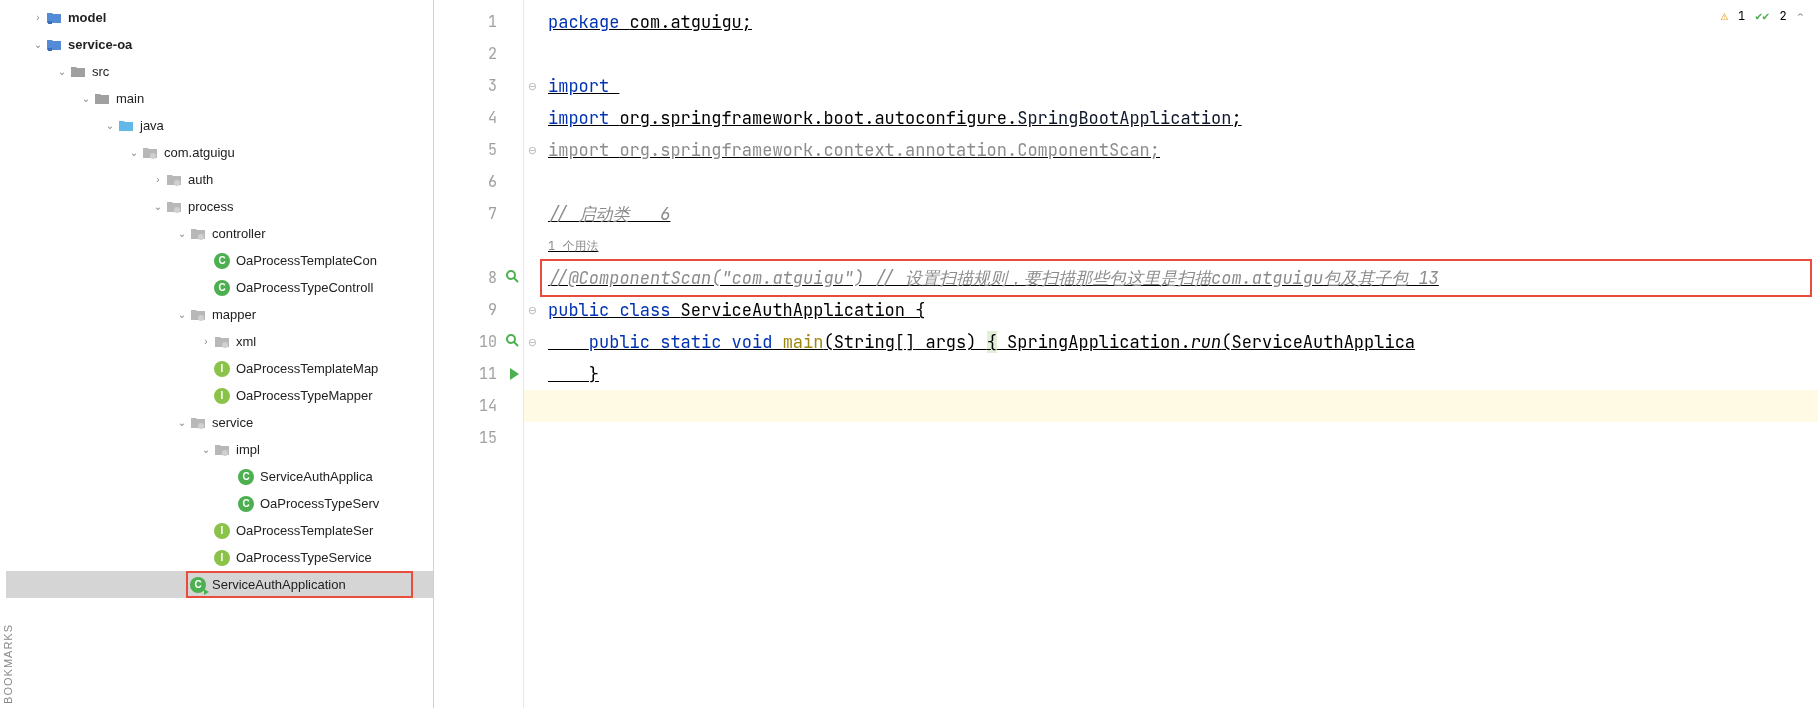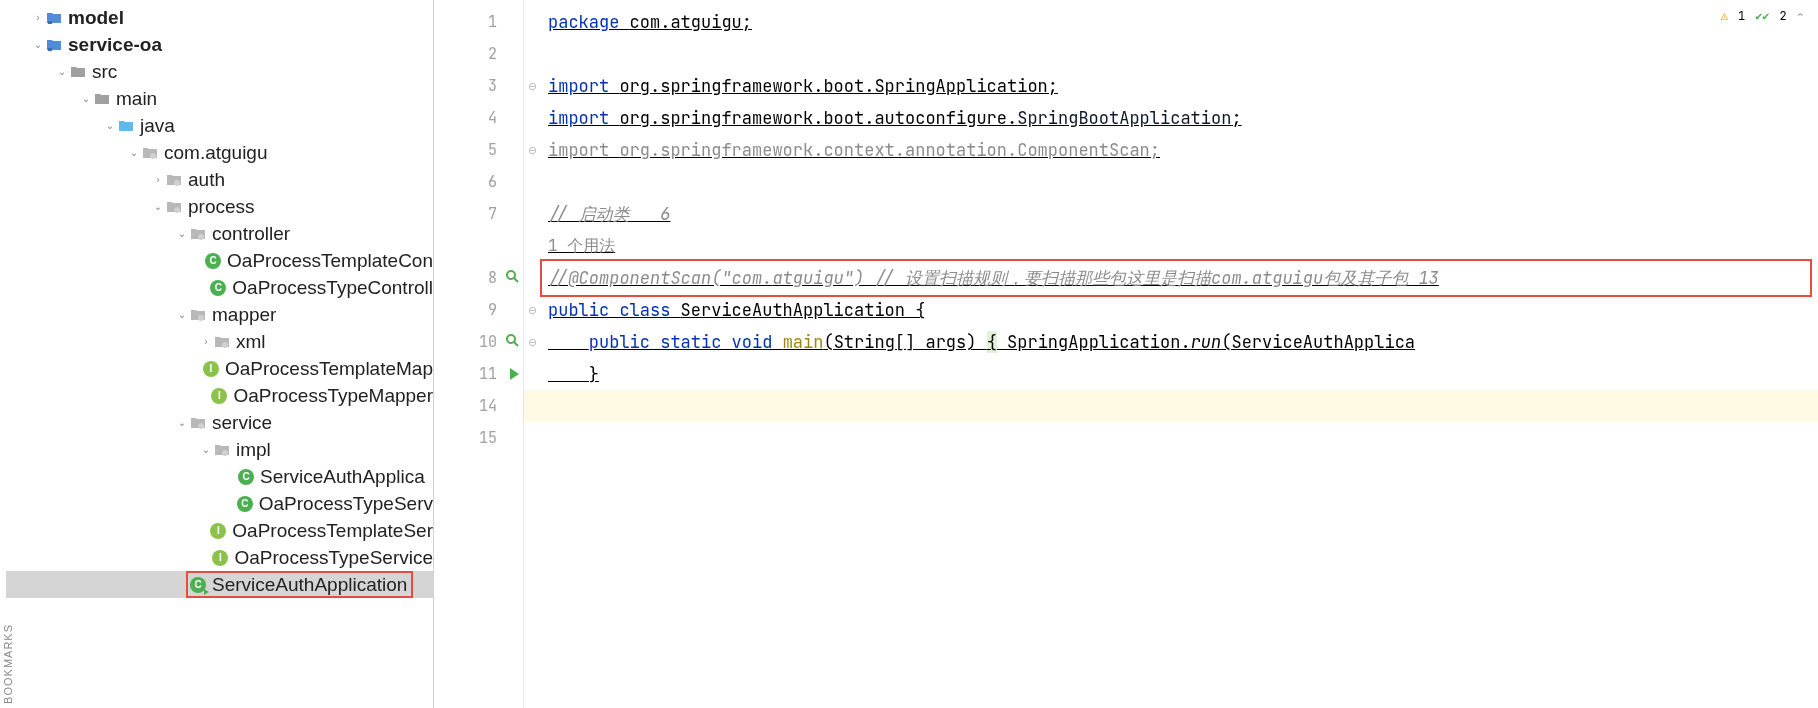--- a/index.html
+++ b/index.html
@@ -10,21 +10,21 @@
 .sidebar { width: 434px; background: #fff; overflow: hidden; border-right: 1px solid #d0d0d0; position: relative; }
 .bookmarks-tab { position: absolute; left: 0; bottom: 0; writing-mode: vertical-rl; transform: rotate(180deg); font-size: 11px; color: #888; padding: 4px 2px; letter-spacing: 1px; }
 .tree { padding: 4px 0 4px 6px; }
 .tree-row { display: flex; align-items: center; height: 27px; white-space: nowrap; cursor: pointer; }
 .tree-row.selected { background: #d5d5d5; }
 .tree-row.highlighted { position: relative; }
 .tree-row.highlighted::after { content: ''; position: absolute; left: 180px; top: 0; right: 20px; bottom: 0; border: 2px solid #e74c3c; pointer-events: none; }
 .chev { width: 16px; height: 16px; display: inline-flex; align-items: center; justify-content: center; color: #888; font-size: 10px; }
 .chev.empty { visibility: hidden; }
 .ticon { width: 16px; height: 16px; display: inline-flex; align-items: center; justify-content: center; margin-right: 6px; }
-.tlabel { font-size: 19px; color: #222; }
+.tlabel { font-size: 13px; color: #222; }
 .bold { font-weight: bold; }
 
 
 .folder-blue { fill: #548bd6; }
 .folder-gray { fill: #a0a0a0; }
 .folder-cyan { fill: #62b8e8; }
 .pkg-icon { fill: #b8b8b8; }
 
 
 .class-c { width: 16px; height: 16px; border-radius: 50%; background: #4caf50; color: #fff; font-size: 10px; font-weight: bold; display: inline-flex; align-items: center; justify-content: center; }
@@ -281,26 +281,26 @@
     <div class="code" id="code">
       <div class="inspect">
         <span class="warn-icon">⚠</span>
           <span>1</span>
         <span class="check-icon">✔✔</span>
           <span>2</span>
         <span class="up-caret">⌃</span>
       </div>
     <div class="cline"><span class="kw">package </span><span>com.atguigu;</span></div>
         <div class="cline"></div>
-        <div class="cline"><span class="fold-mark">⊖</span><span class="kw">import </span><span>org.springframework.boot.SpringApplication;</span></div>
+        <div class="cline"><span class="fold-mark">⊖</span><span class="kw">import </span></div>
         <div class="cline"><span class="kw">import </span><span>org.springframework.boot.autoconfigure.</span><span class="cls">SpringBootApplication</span><span>;</span></div>
         <div class="cline"><span class="fold-mark">⊖</span><span class="graycode">import </span><span class="graycode">org.springframework.context.annotation.ComponentScan;</span></div>
         <div class="cline"></div>
         <div class="cline"><span class="cmt">// 启动类   6</span></div>
-        <div class="cline"><span style="color: rgb(140, 140, 140); font-size: 16px;">1 个用法</span></div>
+        <div class="cline"><span style="color: rgb(140, 140, 140); font-size: 12px;">1 个用法</span></div>
         <div class="cline" style="position: relative;"><span class="cmt">//@ComponentScan("com.</span><span class="cmt">atguigu</span><span class="cmt">") // 设置扫描规则，要扫描那些包这里是扫描com.</span><span class="cmt">atguigu</span><span class="cmt">包及其子包 13</span><div class="redbox" style="inset: -3px 6px -3px 16px;"></div></div>
         <div class="cline"><span class="fold-mark">⊖</span><span class="kw">public class </span><span>ServiceAuthApplication {</span></div>
         <div class="cline"><span class="fold-mark">⊖</span><span>    </span><span class="kw">public static void </span><span class="an">main</span><span>(String[] args) </span><span style="background: rgb(227, 240, 216);">{</span><span> SpringApplication.</span><span class="fn">run</span><span>(ServiceAuthApplica</span></div>
         <div class="cline"><span>    }</span></div>
         <div class="cline cursor-line"></div>
       </div>
   </div>
 </div>
 
 </body></html>

